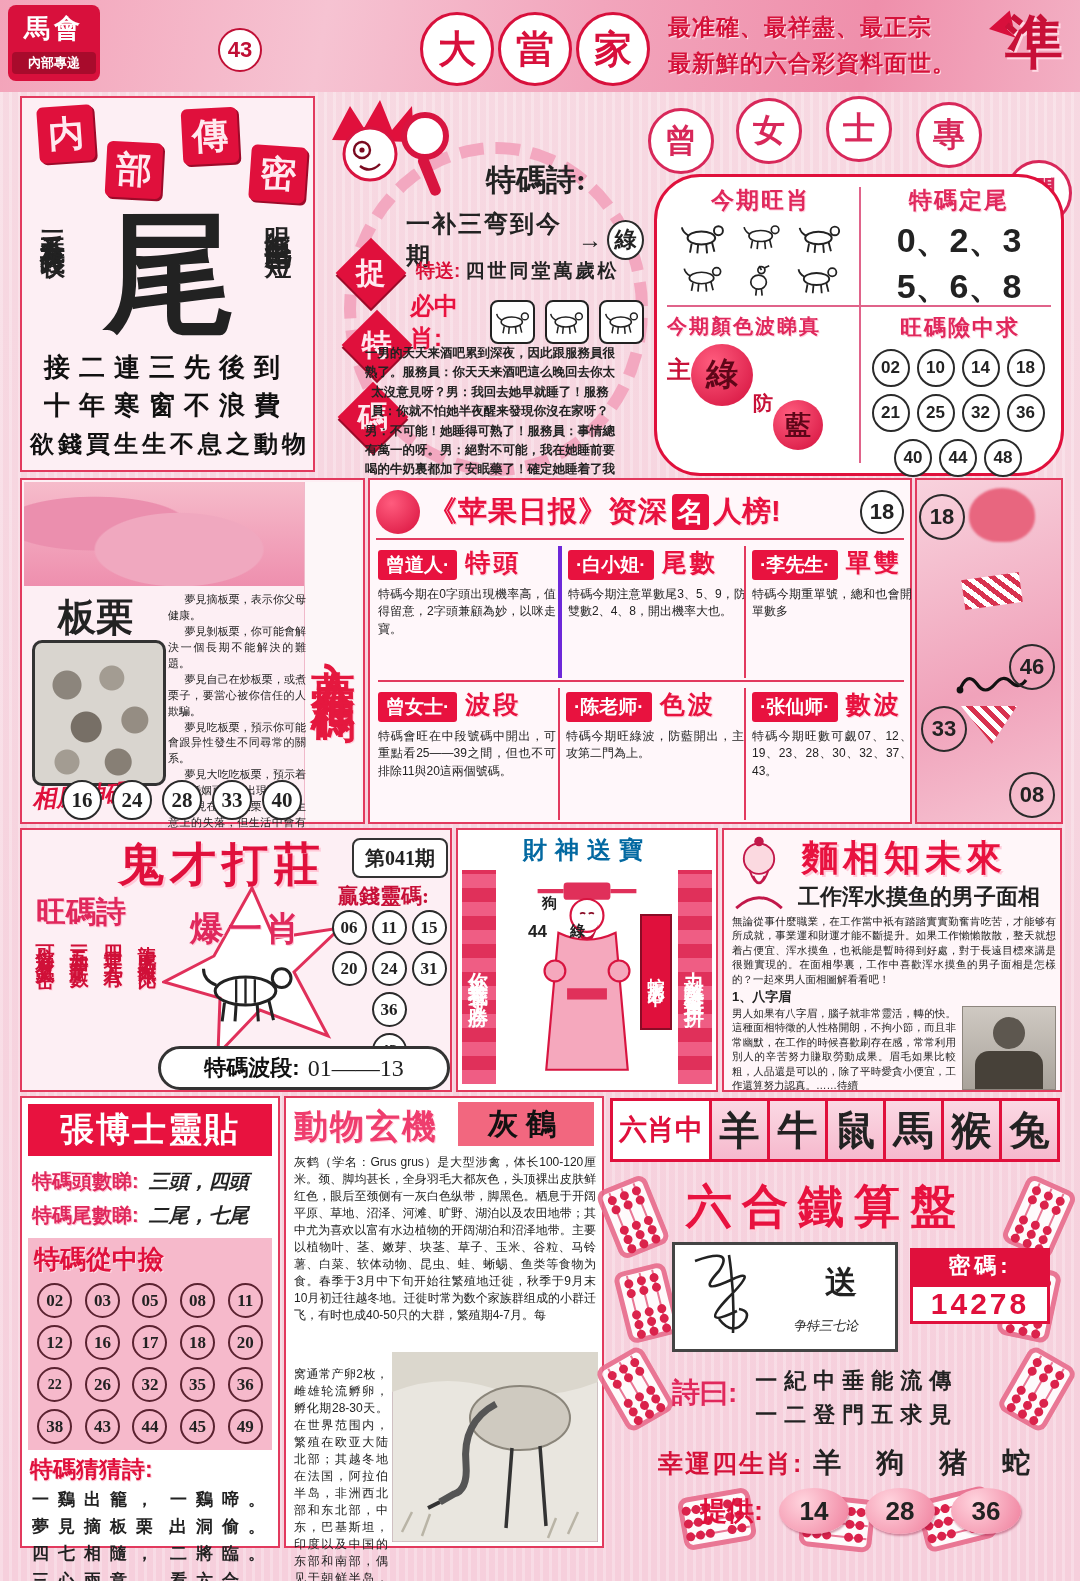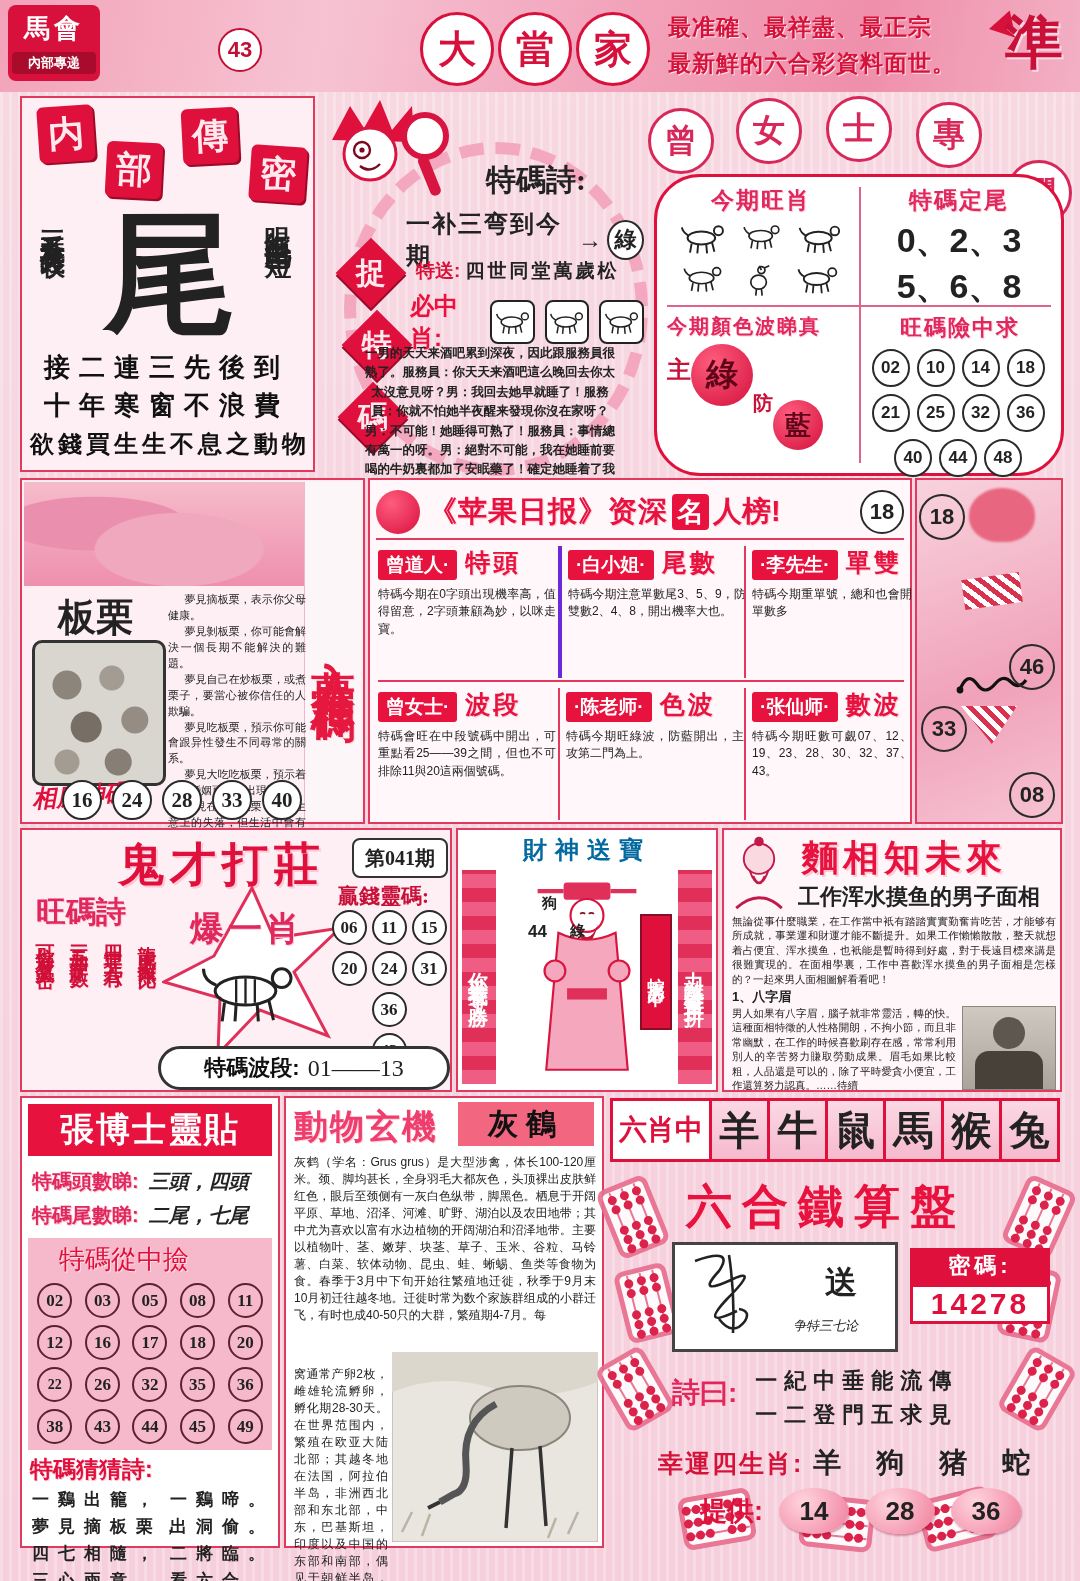--- a/index.html
+++ b/index.html
@@ -470,21 +470,21 @@
     </div>
     <div class="abs" style="left:10px;top:70px;display:flex;align-items:center;gap:10px;">
       <span class="zlabel">特碼頭數睇:</span>
       <span class="zval">三頭，四頭</span>
     </div>
     <div class="abs" style="left:10px;top:104px;display:flex;align-items:center;gap:10px;">
       <span class="zlabel">特碼尾數睇:</span>
       <span class="zval">二尾，七尾</span>
     </div>
     <div class="abs" style="left:6px;top:140px;width:244px;height:212px;background:#f6b9cb;padding:4px 6px;box-sizing:border-box;">
-      <div style="font-size:26px;font-weight:400;color:#e0103c;text-shadow:1px 1px 0 #ffe0e8;margin-left:25px;">特碼從中撿</div>
+      <div style="font-size:26px;font-weight:700;color:#e0103c;text-shadow:1px 1px 0 #ffe0e8;">特碼從中撿</div>
       <div style="display:grid;grid-template-columns:repeat(5,1fr);gap:7px 6px;margin-top:6px;justify-items:center;">
           <span class="ball serif" style="width:35px;height:35px;font-size:17px;background:transparent;border-color:#5a2230;">02</span>
           <span class="ball serif" style="width:35px;height:35px;font-size:17px;background:transparent;border-color:#5a2230;">03</span>
           <span class="ball serif" style="width:35px;height:35px;font-size:17px;background:transparent;border-color:#5a2230;">05</span>
           <span class="ball serif" style="width:35px;height:35px;font-size:17px;background:transparent;border-color:#5a2230;">08</span>
           <span class="ball serif" style="width:35px;height:35px;font-size:17px;background:transparent;border-color:#5a2230;">11</span>
           <span class="ball serif" style="width:35px;height:35px;font-size:17px;background:transparent;border-color:#5a2230;">12</span>
           <span class="ball serif" style="width:35px;height:35px;font-size:17px;background:transparent;border-color:#5a2230;">16</span>
           <span class="ball serif" style="width:35px;height:35px;font-size:17px;background:transparent;border-color:#5a2230;">17</span>
           <span class="ball serif" style="width:35px;height:35px;font-size:17px;background:transparent;border-color:#5a2230;">18</span>

